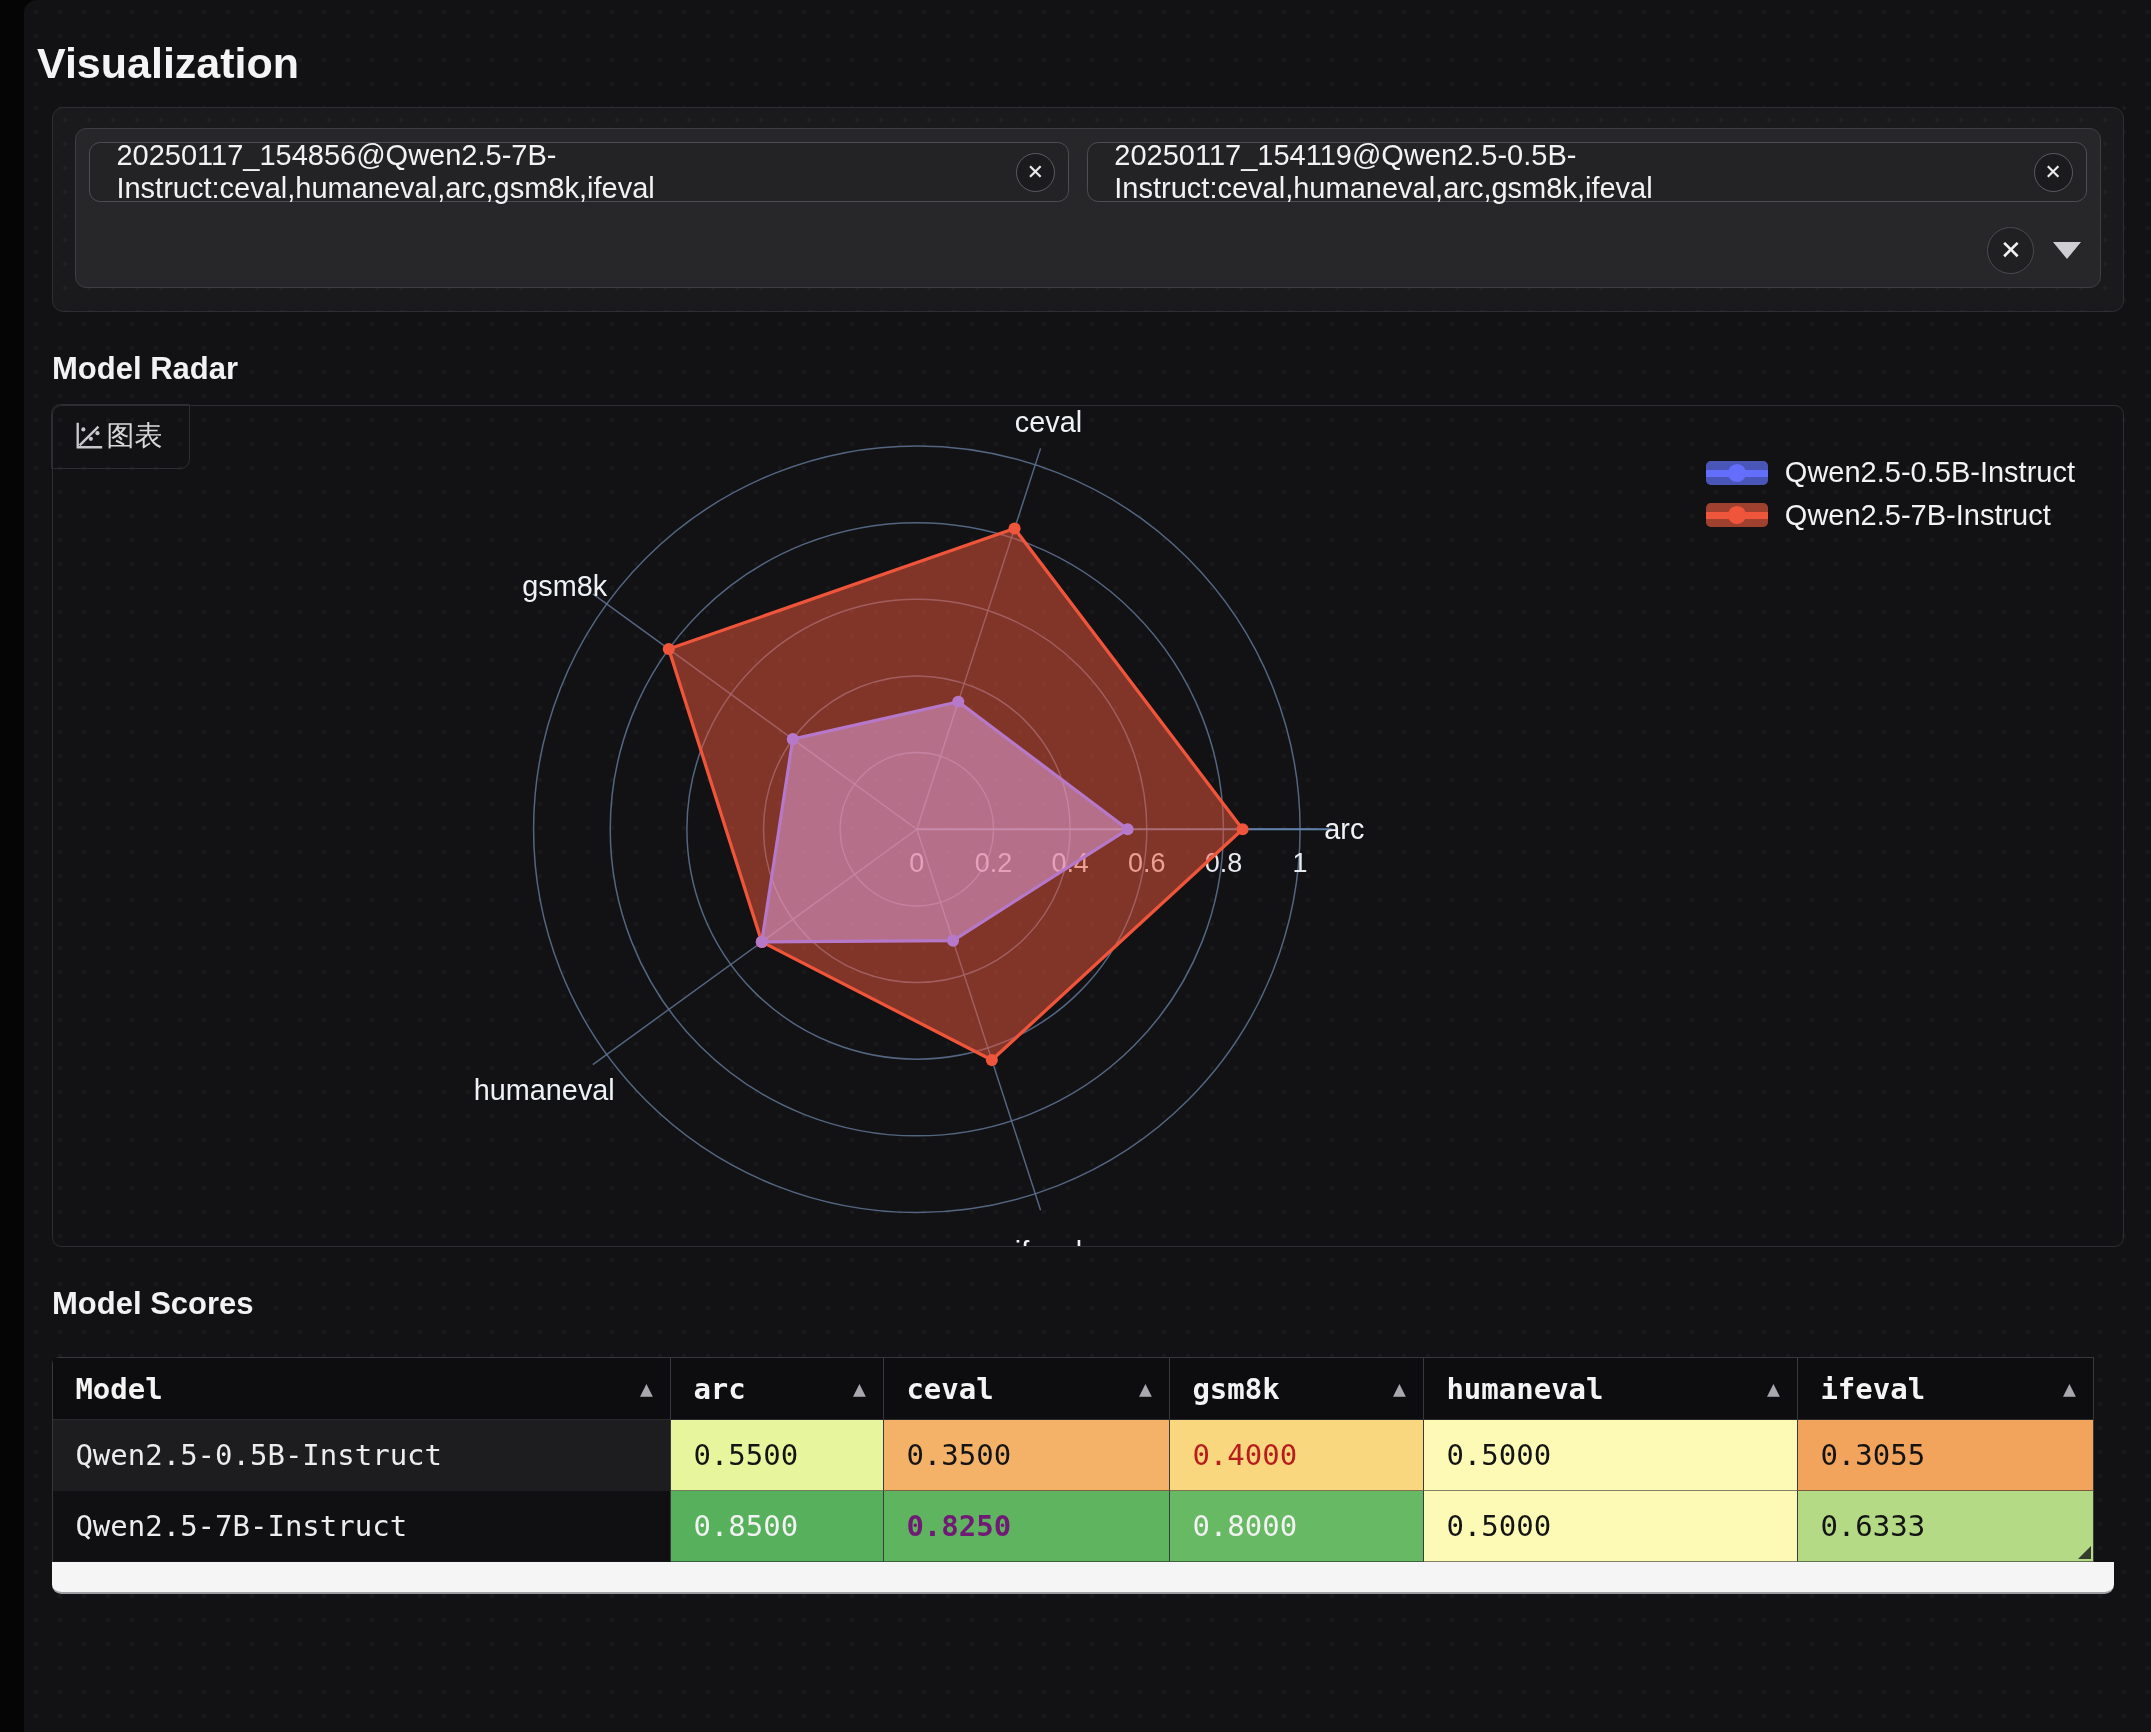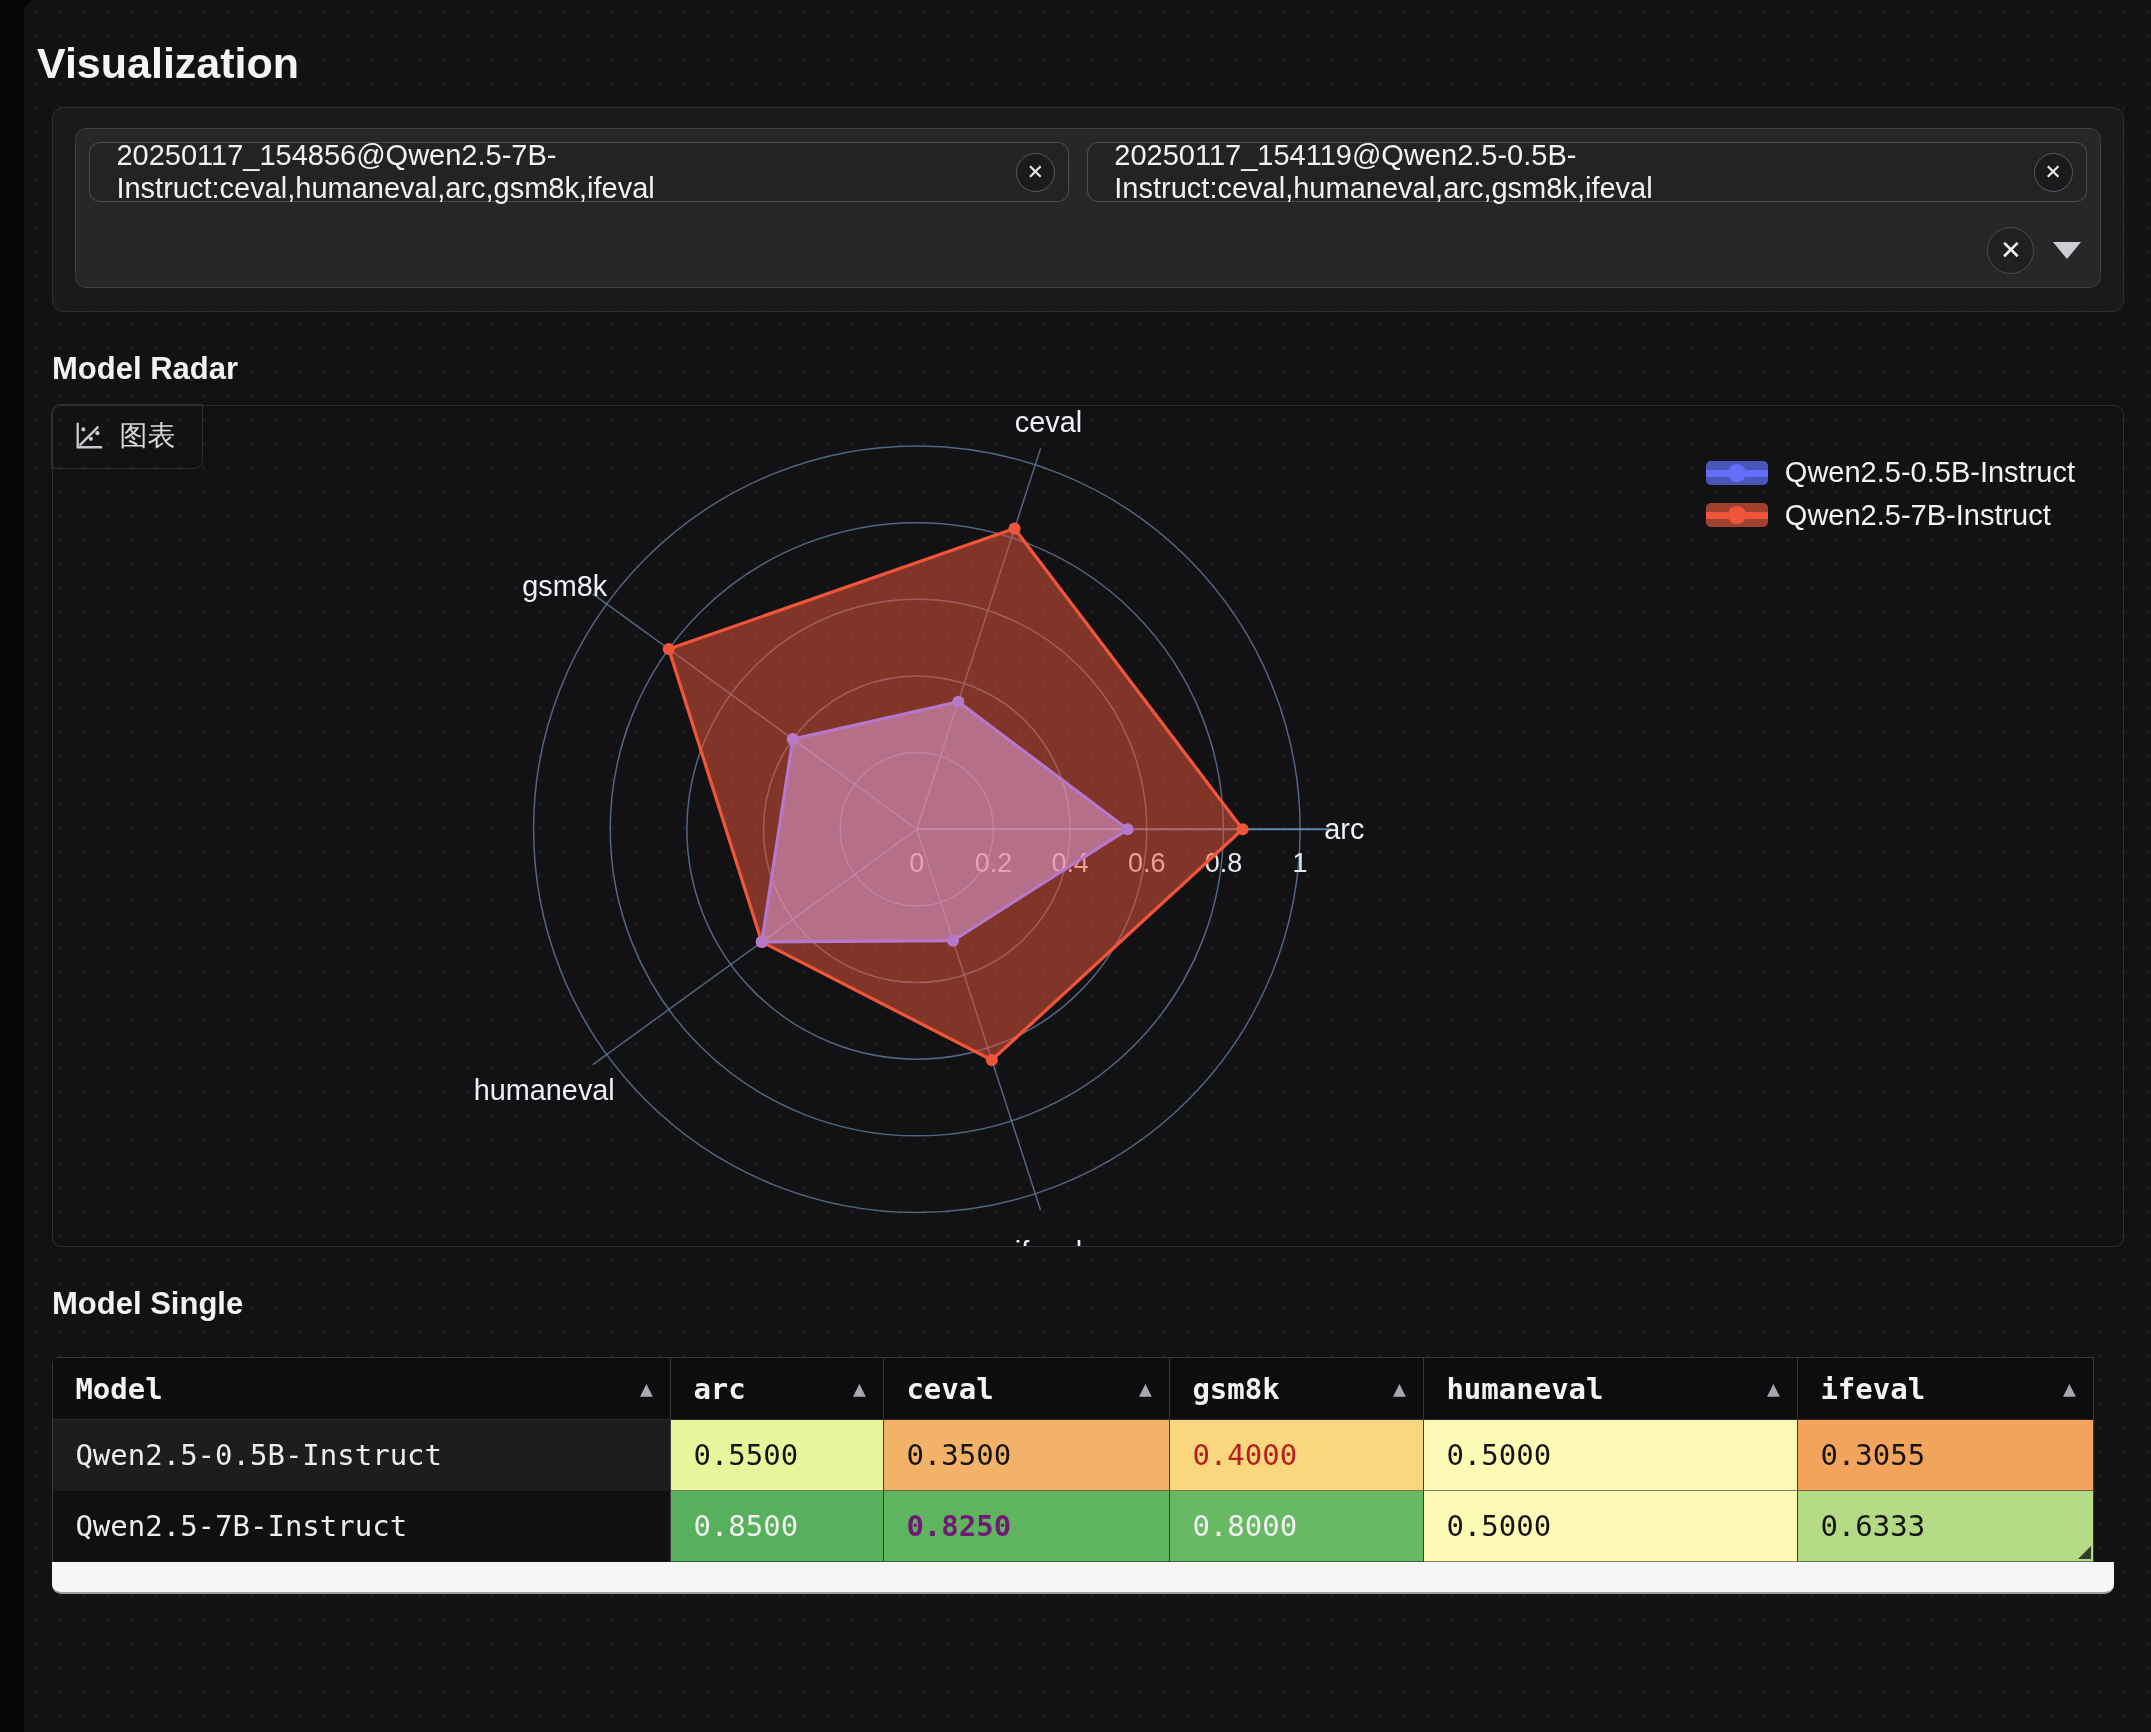--- a/index.html
+++ b/index.html
@@ -53,21 +53,21 @@
   }
   .caret-down { width:0; height:0; border-left:14px solid transparent; border-right:14px solid transparent; border-top:17.7px solid #cfcfd3; cursor:pointer; }
   
   .section-heading { font-size:31px; font-weight:700; color:#f2f2f4; margin:39px 28px 0 28px; }
   
   .chart-panel {
     position:relative; margin:18.6px 28px 0 28px; height:842px;
     border:1.9px solid #2e2e32; border-radius:9.3px;
   }
   .chart-badge {
-    position:absolute; top:-1.9px; left:-1.9px; display:flex; align-items:center; gap:15px;
+    position:absolute; top:-1.9px; left:-1.9px; display:flex; align-items:center; gap:2px;
     padding:11.2px 26px 13px 20.5px; border:1.9px solid #2e2e32; border-top-left-radius:9.3px; border-bottom-right-radius:9.3px;
     font-size:28px; color:#d8d8da; background:transparent;
   }
   .chart-badge svg { display:block; }
   #radar-svg { position:absolute; inset:0; width:100%; height:100%; }
   .legend { position:absolute; top:50px; right:48px; display:flex; flex-direction:column; gap:9.3px; }
   .legend-row { display:flex; align-items:center; gap:17px; cursor:pointer; }
   .lg-swatch { position:relative; width:62px; height:24px; flex:0 0 auto; }
   .lg-band { position:absolute; inset:0; border-radius:4.7px; }
   .lg-mid { position:absolute; left:0; right:0; top:9.3px; height:6.5px; }
@@ -189,21 +189,21 @@
           <span class="lg-swatch">
             <span class="lg-band" style="background:#a0402f"></span>
             <span class="lg-mid" style="background:#ef553b"></span>
             <span class="lg-dot" style="background:#ef553b"></span>
           </span>
           <span class="legend-label">Qwen2.5-7B-Instruct</span>
         </div>
       </div>
   </div>
 
-  <div class="section-heading">Model Single</div>
+  <div class="section-heading">Model Scores</div>
 
   <div class="scores-area">
     <div class="scores-flex">
       <table class="scores">
         <colgroup>
           <col style="width:618px">
             <col style="width:213px">
             <col style="width:286px">
           <col style="width:254px">
             <col style="width:374px">

